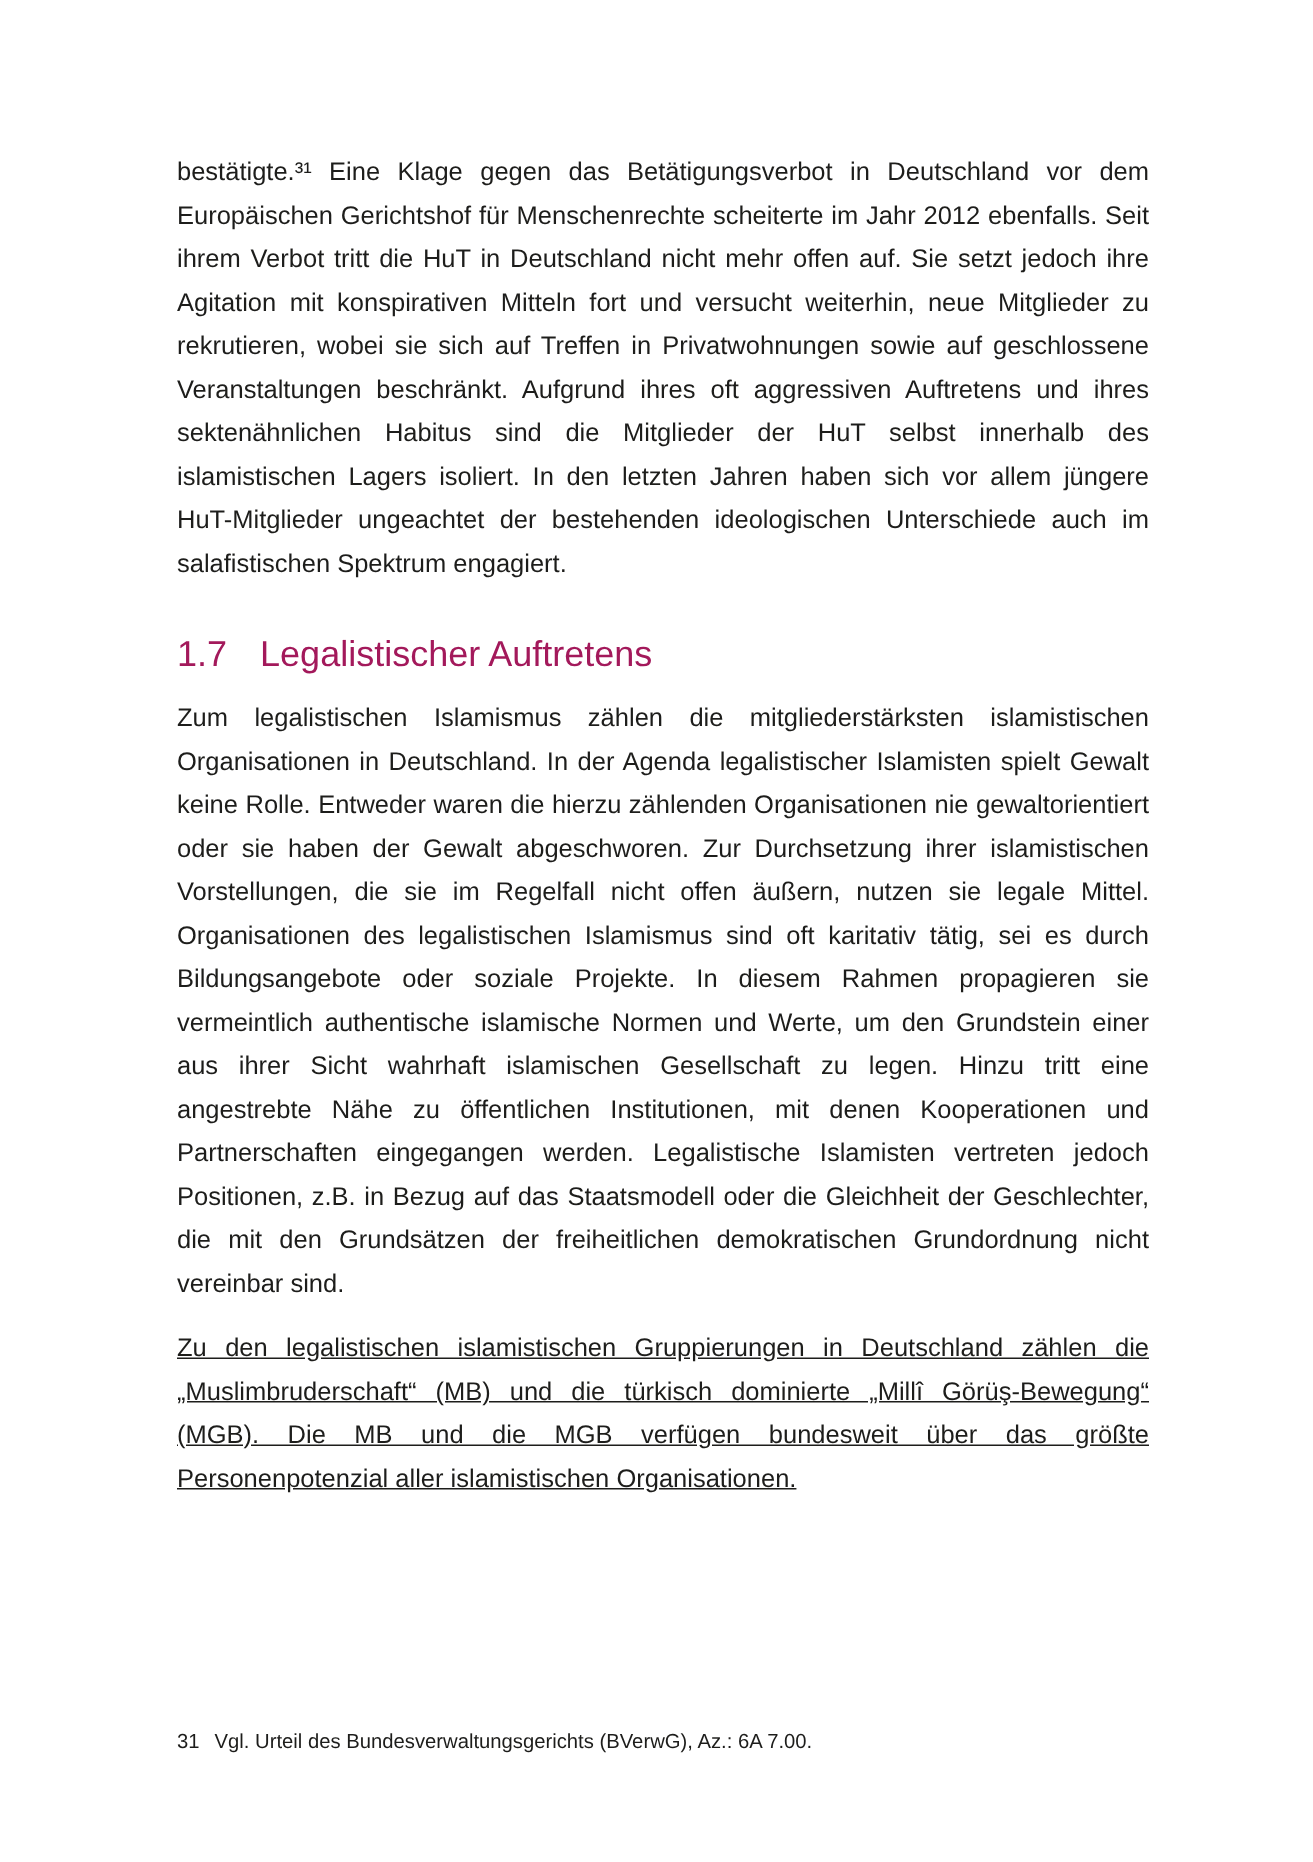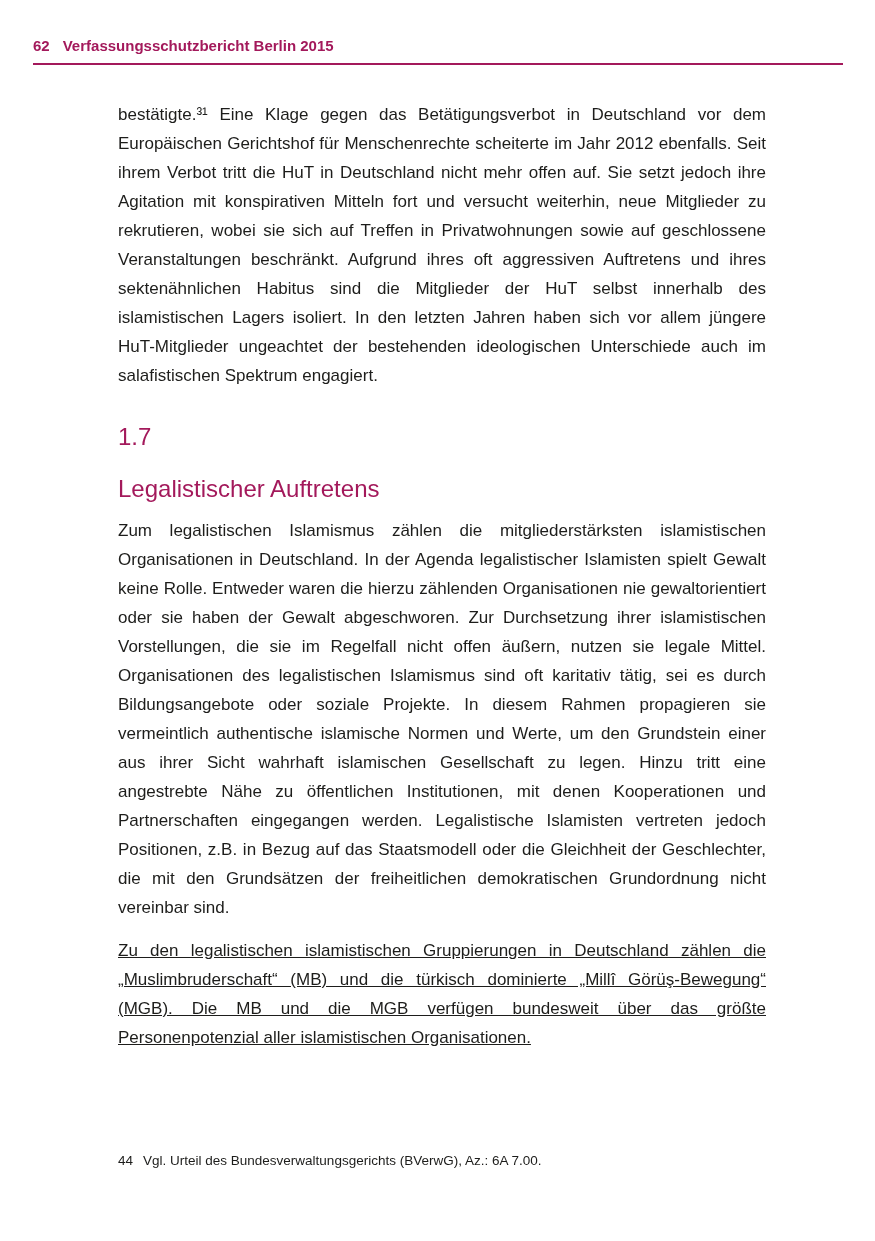--- a/index.html
+++ b/index.html
@@ -60,21 +60,20 @@
   .section-heading {
     display: flex;
     align-items: baseline;
     gap: 22px;
     color: var(--accent);
     font-size: 24px;
     font-weight: 400;
     margin-top: 32px;
     margin-bottom: 12px;
     line-height: 1.25;
-    flex-direction: column;
   }
   .footnote {
     position: absolute;
     left: 118px;
     width: 648px;
     top: 1152px;
     font-size: 13.5px;
     line-height: 1.35;
     display: flex;
     gap: 10px;
@@ -82,38 +81,32 @@
   }
   .footnote-number {
     flex: 0 0 auto;
   }
 </style>
 </head>
 <body>
 
 <div class="page">
 
-  <header class="page-header">
-    <div class="header-row">
-      <span class="page-number">62</span>
-      <span class="header-title">Verfassungsschutzbericht Berlin 2015</span>
-    </div>
-  </header>
 
   <main class="content">
     <p class="body-paragraph">bestätigte.³¹ Eine Klage gegen das Betätigungsverbot in Deutschland vor dem Europäischen Gerichtshof für Menschenrechte scheiterte im Jahr 2012 ebenfalls. Seit ihrem Verbot tritt die HuT in Deutschland nicht mehr offen auf. Sie setzt jedoch ihre Agitation mit konspirativen Mitteln fort und versucht weiterhin, neue Mitglieder zu rekrutieren, wobei sie sich auf Treffen in Privatwohnungen sowie auf geschlossene Veranstaltungen beschränkt. Aufgrund ihres oft aggressiven Auftretens und ihres sektenähnlichen Habitus sind die Mitglieder der HuT selbst innerhalb des islamistischen Lagers isoliert. In den letzten Jahren haben sich vor allem jüngere HuT-Mitglieder ungeachtet der bestehenden ideologischen Unterschiede auch im salafistischen Spektrum engagiert.</p>
 
     <h2 class="section-heading">
       <span class="section-number">1.7</span>
       <span class="section-title">Legalistischer Auftretens</span>
     </h2>
 
     <p class="body-paragraph">Zum legalistischen Islamismus zählen die mitgliederstärksten islamistischen Organisationen in Deutschland. In der Agenda legalistischer Islamisten spielt Gewalt keine Rolle. Entweder waren die hierzu zählenden Organisationen nie gewaltorientiert oder sie haben der Gewalt abgeschworen. Zur Durchsetzung ihrer islamistischen Vorstellungen, die sie im Regelfall nicht offen äußern, nutzen sie legale Mittel. Organisationen des legalistischen Islamismus sind oft karitativ tätig, sei es durch Bildungsangebote oder soziale Projekte. In diesem Rahmen propagieren sie vermeintlich authentische islamische Normen und Werte, um den Grundstein einer aus ihrer Sicht wahrhaft islamischen Gesellschaft zu legen. Hinzu tritt eine angestrebte Nähe zu öffentlichen Institutionen, mit denen Kooperationen und Partnerschaften eingegangen werden. Legalistische Islamisten vertreten jedoch Positionen, z.B. in Bezug auf das Staatsmodell oder die Gleichheit der Geschlechter, die mit den Grundsätzen der freiheitlichen demokratischen Grundordnung nicht vereinbar sind.</p>
 
     <p class="body-paragraph">Zu den legalistischen islamistischen Gruppierungen in Deutschland zählen die „Muslimbruderschaft“ (MB) und die türkisch dominierte „Millî Görüş-Bewegung“ (MGB). Die MB und die MGB verfügen bundesweit über das größte Personenpotenzial aller islamistischen Organisationen.</p>
   </main>
 
   <footer class="footnote">
-    <span class="footnote-number">44</span>
+    <span class="footnote-number">31</span>
     <span class="footnote-text">Vgl. Urteil des Bundesverwaltungsgerichts (BVerwG), Az.: 6A 7.00.</span>
   </footer>
 
 </div>
 
 </body></html>

